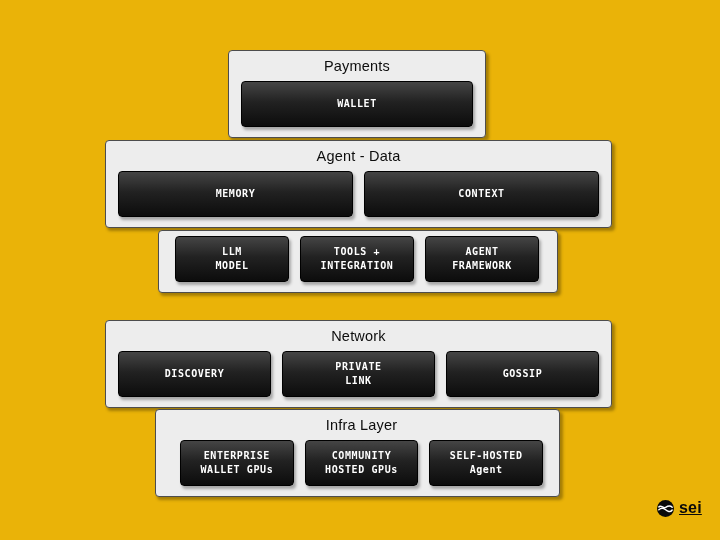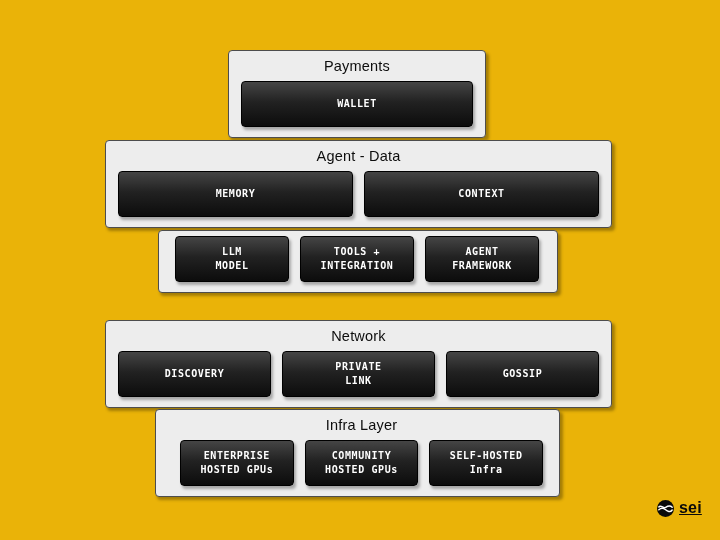--- a/index.html
+++ b/index.html
@@ -117,25 +117,25 @@
       <div class="node">PRIVATE
 LINK</div>
       <div class="node">GOSSIP</div>
     </div>
   </section>
 
   <section class="layer" id="layer-infra">
     <div class="layer-title">Infra Layer</div>
     <div class="node-row">
       <div class="node">ENTERPRISE
-HOSTED GPUs</div>
+WALLET GPUs</div>
       <div class="node">COMMUNITY
 HOSTED GPUs</div>
       <div class="node">SELF-HOSTED
-Infra</div>
+Agent</div>
     </div>
   </section>
 
   <div class="brand">
     <span class="brand-icon">
       <svg width="17" height="17" viewBox="0 0 24 24">
         <circle cx="12" cy="12" r="12" fill="#0a0a0a"></circle>
         <path d="M2.6 9.8 C5.5 5.8, 9 12.6, 12.3 10.4 C15.3 8.4, 18.6 7.6, 21.4 10.2" stroke="#ffffff" stroke-width="2.1" fill="none" stroke-linecap="round"></path>
         <path d="M2.6 13.8 C5.4 11.4, 8.7 11.2, 11.7 13.4 C15 15.9, 18.5 18.2, 21.4 14.2" stroke="#ffffff" stroke-width="2.1" fill="none" stroke-linecap="round"></path>
       </svg>

